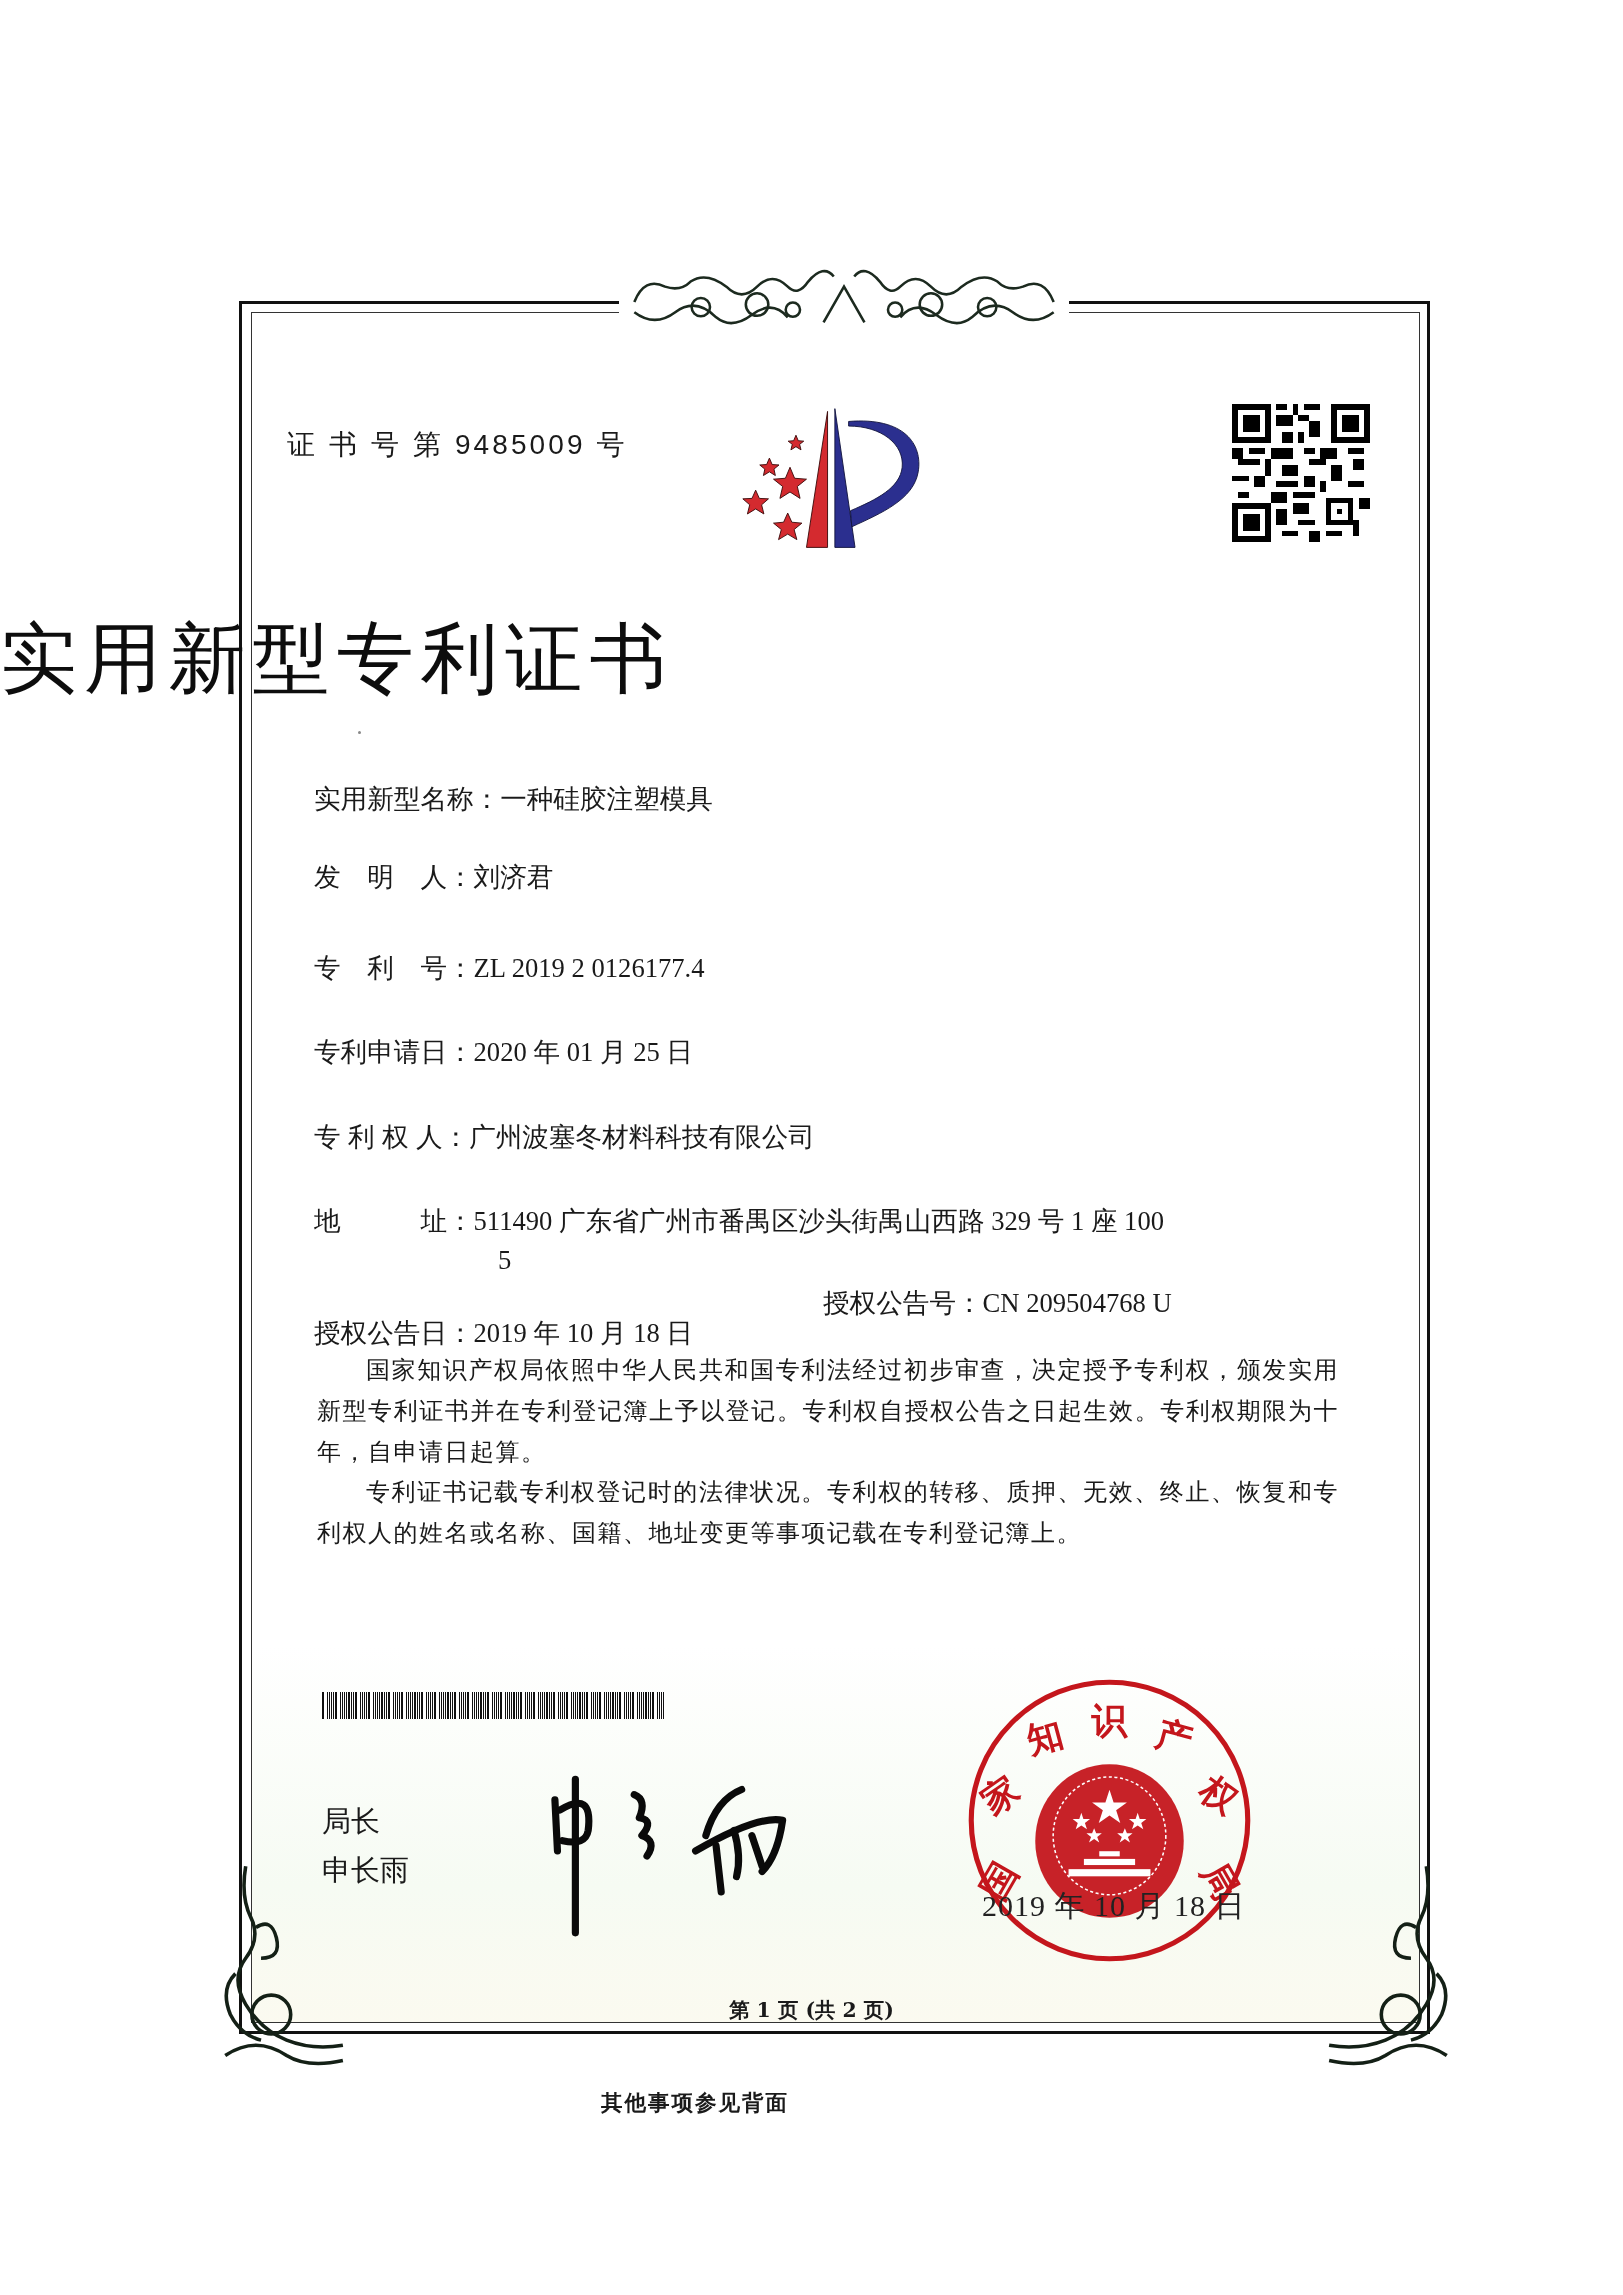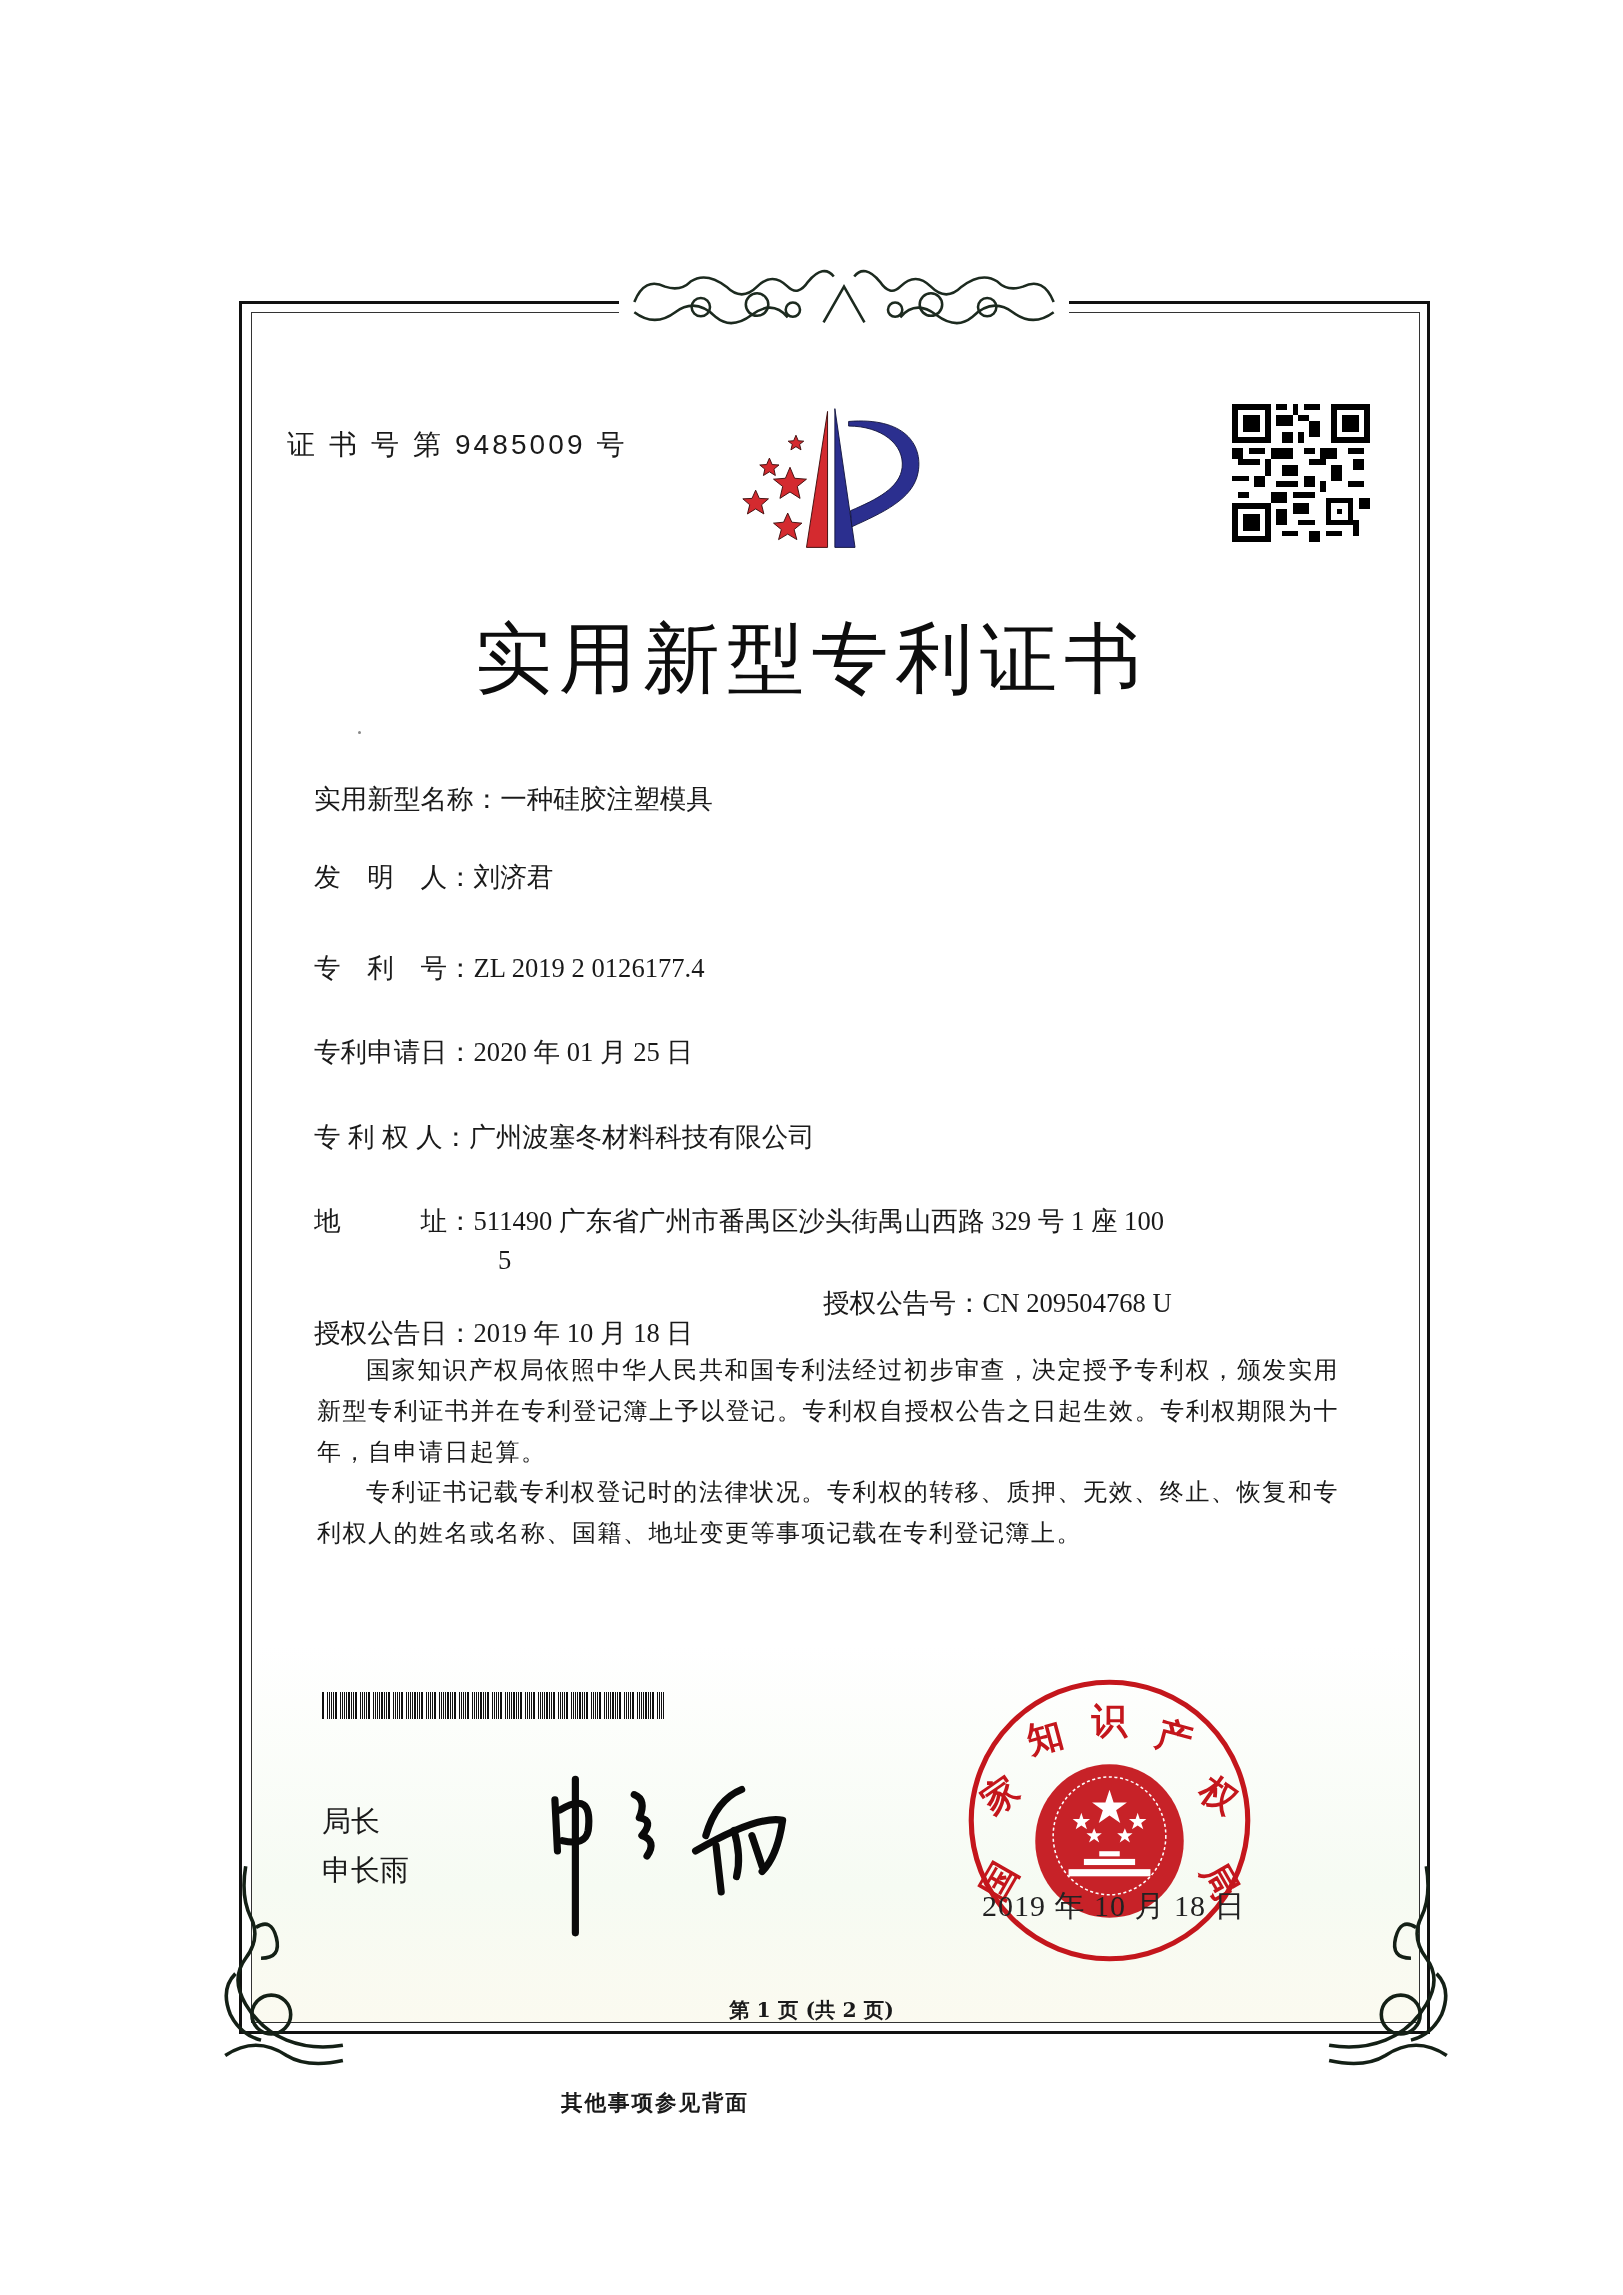--- a/index.html
+++ b/index.html
@@ -16,21 +16,21 @@
   .top-ornament { left:619px; top:266px; width:450px; height:72px; background:#fff; }
   .corner { width:133px; height:215px; }
   .corner-bl { left:215px; top:1861px; }
   .corner-br { left:1324px; top:1861px; transform:scaleX(-1); }
 
   
   .cert-no { left:287px; top:426px; font-size:28px; letter-spacing:3.1px;
              font-family:"Liberation Sans","DejaVu Sans",sans-serif; }
   .logo { left:726px; top:394px; width:215px; height:174px; }
   .qr { left:1232px; top:404px; width:138px; height:138px; }
-  .title { left:0; width:1623px; top:608px; text-align:center;
+  .title { left:0; width:1623px; top:608px; text-align:left;
            font-size:77px; font-family:Liberation Serif, serif;
            letter-spacing:7.2px; font-weight:500; color:#0d0d0d; }
   .dot { left:358px; top:731px; width:3.1px; height:3.1px; background:#888; border-radius:50%; }
 
   
   .field { left:314px; font-size:26.6px; line-height:34px; white-space:nowrap;
            font-family:"Liberation Sans","DejaVu Sans",sans-serif; }
   .field .val { font-family:"Liberation Serif","DejaVu Serif",serif; }
   .addr-cont { left:498px; font-size:26.6px; font-family:"Liberation Serif","DejaVu Serif",serif; }
 
@@ -47,21 +47,21 @@
   .director-name { left:322px; top:1851px; font-size:29px; }
   .signature { left:537px; top:1769px; width:307px; height:169px; }
 
   .seal { left:961px; top:1672px; width:297px; height:297px; }
   .seal-date { left:982px; top:1886px; font-size:30px; color:#222;
                font-family:"Liberation Serif","DejaVu Serif",serif; letter-spacing:1px; }
 
   .page-num { left:0; width:1623px; top:1996px; text-align:center; font-size:20.4px;
               font-weight:bold; font-family:"DejaVu Serif","Liberation Serif",serif; }
   .footer-note { left:0; width:1310px; top:2088px; text-align:center; font-size:21.5px;
-                 font-weight:bold; font-family:"DejaVu Serif","Liberation Serif",serif; letter-spacing:2px; }
+                 font-weight:bold; font-family:"DejaVu Serif","Liberation Serif",serif; letter-spacing:2px;padding-left:40px; }
 </style>
 </head>
 <body>
 
 <div class="abs frame-outer"></div>
 <div class="abs frame-inner"></div>
 
 <svg class="abs top-ornament" viewBox="0 0 880 140">
   <g fill="none" stroke="#1c2a1f" stroke-width="5">
     <path d="M30 70 q20 -50 60 -30 q30 10 50 -10 q30 -20 70 10 q30 30 60 0 q30 -30 60 0 q20 20 40 -10 q30 -35 50 -10"></path>

